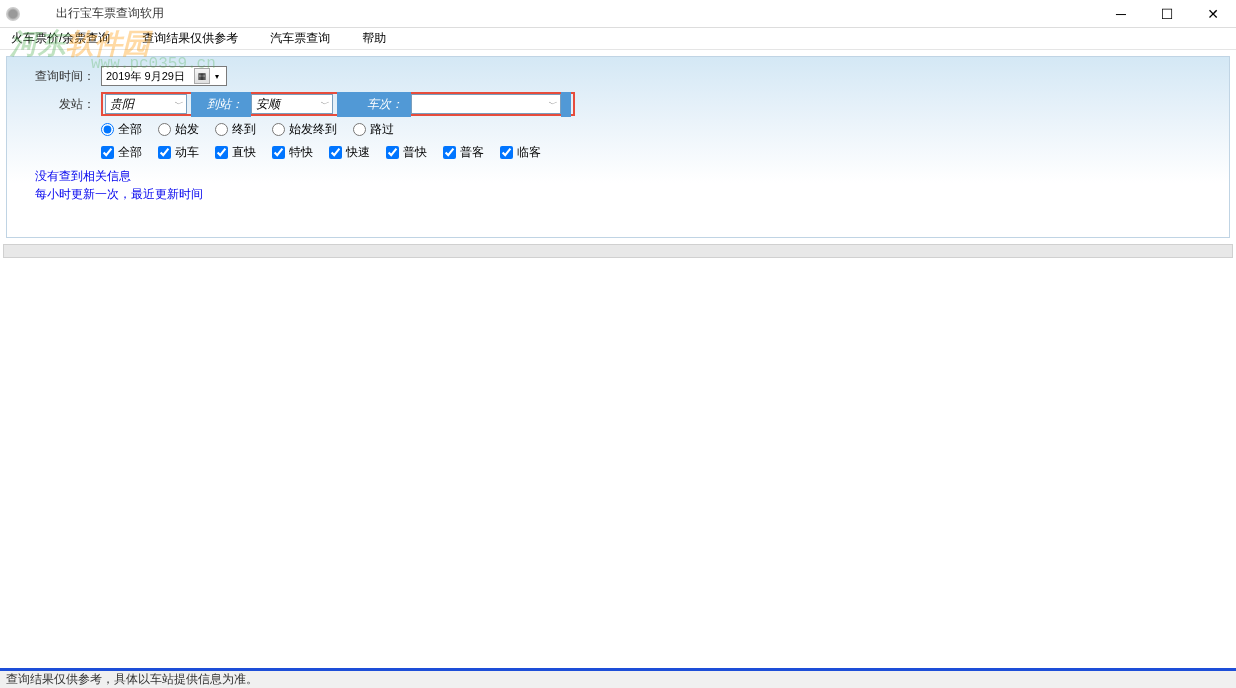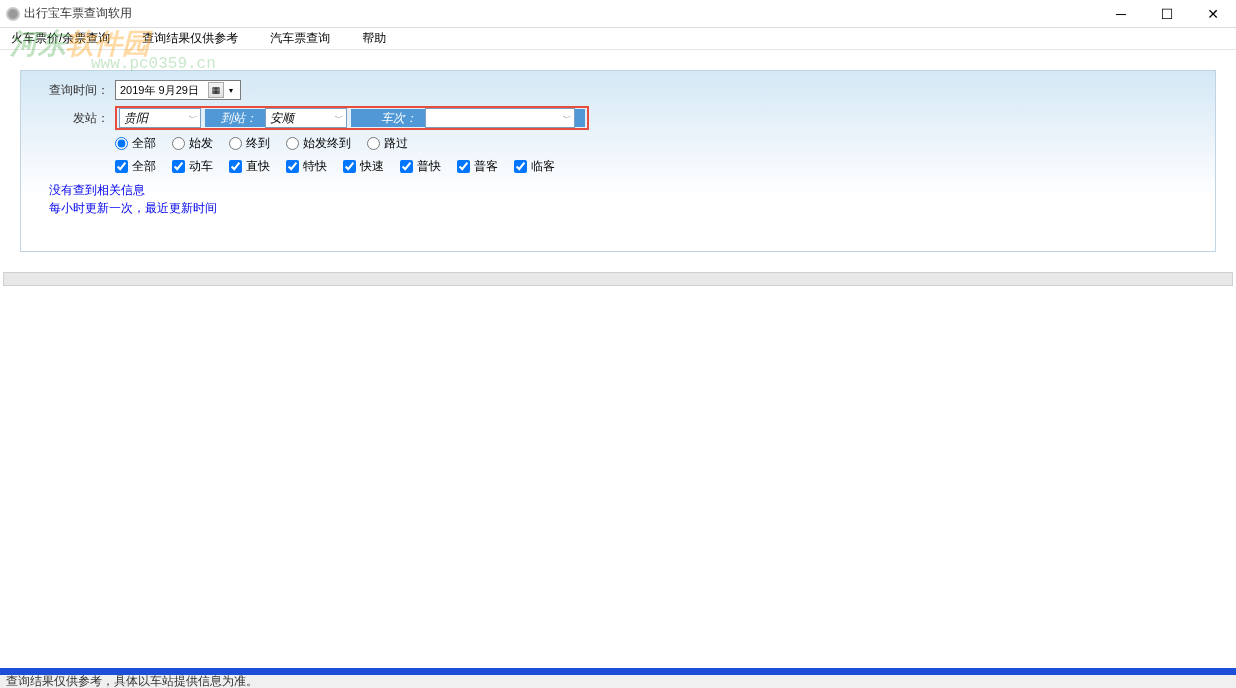--- a/index.html
+++ b/index.html
@@ -1,48 +1,48 @@
 <!DOCTYPE html>
 <html><head>
   <meta charset="utf-8">
   <style>
     * { box-sizing: border-box; margin: 0; padding: 0; }
     body { font-family: "Microsoft YaHei", SimSun, sans-serif; font-size: 12px; background: #fff; width: 1236px; height: 688px; overflow: hidden; position: relative; }
-    .title-bar { height: 28px; background: #fff; border-bottom: 1px solid #ddd; display: flex; align-items: center; padding: 8px 6px; position: relative; }
+    .title-bar { height: 28px; background: #fff; border-bottom: 1px solid #ddd; display: flex; align-items: center; padding: 8px 6px; position: relative; gap: 32px; }
     .title-icon { width: 14px; height: 14px; margin-right: 4px; background: radial-gradient(circle, #999 40%, #ccc 60%); border-radius: 50%; }
     .title-text { color: #333; }
     .win-controls { position: absolute; right: 0; top: 0; display: flex; }
     .win-btn { width: 46px; height: 28px; display: flex; align-items: center; justify-content: center; font-size: 14px; cursor: pointer; }
     .menu-bar { height: 22px; background: #fff; display: flex; align-items: center; padding: 0 3px; border-bottom: 1px solid #e5e5e5; gap: 16px; }
     .menu-item { padding: 2px 8px; cursor: pointer; }
     .watermark { position: absolute; top: 25px; left: 10px; font-size: 28px; font-weight: bold; font-style: italic; opacity: 0.35; pointer-events: none; z-index: 50; font-family: Arial, sans-serif; }
     .wm-green { color: #4CAF50; }
     .wm-orange { color: #FF9800; }
     .wm-url { position: absolute; top: 55px; left: 65px; font-size: 16px; color: #4CAF50; opacity: 0.3; pointer-events: none; z-index: 50; font-family: Liberation Mono, monospace; margin-left: 26px; }
-    .content-area { background: linear-gradient(to bottom, #d4e8f5 0%, #eaf3fa 35%, #ffffff 70%); margin: 20px; border: 1px solid #c0d4e4; height: 182px; padding: 8px 0 0 0; position: relative; }
+    .content-area { background: linear-gradient(to bottom, #d4e8f5 0%, #eaf3fa 35%, #ffffff 70%); margin: 6px; border: 1px solid #c0d4e4; height: 182px; padding: 8px 0 0 0; position: relative; }
     .form-row { display: flex; align-items: center; margin-bottom: 6px; padding-left: 28px; height: 22px; }
     .form-label { width: 60px; text-align: right; color: #333; margin-right: 6px; }
     .date-picker { display: flex; align-items: center; border: 1px solid #7a7a7a; background: #fff; height: 20px; padding: 0 2px; }
     .date-input { border: none; width: 90px; font-size: 11px; padding: 0 2px; }
     .date-cal { width: 16px; height: 16px; background: linear-gradient(to bottom, #f5f5f5, #e0e0e0); border: 1px solid #aaa; display: flex; align-items: center; justify-content: center; font-size: 9px; cursor: pointer; }
     .date-arrow { width: 14px; height: 16px; display: flex; align-items: center; justify-content: center; font-size: 8px; cursor: pointer; }
     .highlight-group { border: 2px solid #e74c3c; display: flex; align-items: center; padding: 1px 2px; height: 24px; font-style: italic; }
     .combo { border: 1px solid #7a9ebd; background: #fff; height: 20px; display: flex; align-items: center; position: relative; }
     .combo-text { padding: 0 4px; flex: 1; }
     .combo-arrow { width: 16px; text-align: center; font-size: 9px; color: #555; cursor: pointer; }
-    .blue-panel { background: #5199d6; color: #fff; padding: 0 8px; height: 18px; display: flex; align-items: center; }
+    .blue-panel { background: #5199d6; color: #fff; padding: 0 8px; height: 25px; display: flex; align-items: center; }
     .radio-row, .check-row { display: flex; align-items: center; gap: 6px; padding-left: 94px; margin-bottom: 6px; }
     .radio-item, .check-item { display: flex; align-items: center; gap: 4px; cursor: pointer; margin-right: 10px; }
     input[type="radio"], input[type="checkbox"] { width: 13px; height: 13px; cursor: pointer; }
     .btn-search { width: 130px; height: 22px; background: linear-gradient(to bottom, #f5f5f5, #ddd); border: 1px solid #888; cursor: pointer; display: flex; align-items: center; justify-content: center; }
     .btn-highlight { border: 2px solid #e74c3c; padding: 2px; display: inline-block; margin-left: 94px; }
     .info-links { padding-left: 28px; margin-top: 4px; }
     .info-links .link { color: #0000ee; cursor: pointer; line-height: 18px; }
     .blank-bar { height: 14px; background: #e8e8e8; margin: 0 3px; border: 1px solid #d0d0d0; }
-    .status-bar { position: absolute; bottom: 0; left: 0; right: 0; height: 20px; border-top: 7px solid #1d4ed8; background: #f0f0f0; display: flex; align-items: center; padding: 0 6px; color: #333; }
+    .status-bar { position: absolute; bottom: 0; left: 0; right: 0; height: 20px; border-top: 3px solid #1d4ed8; background: #f0f0f0; display: flex; align-items: flex-end; padding: 0 6px; color: #333; }
   </style>
 </head>
 <body>
 
 <div class="title-bar">
   <span class="title-icon"></span>
   <span class="title-text">出行宝车票查询软用</span>
   <div class="win-controls">
     <div class="win-btn">─</div>
     <div class="win-btn">☐</div>

